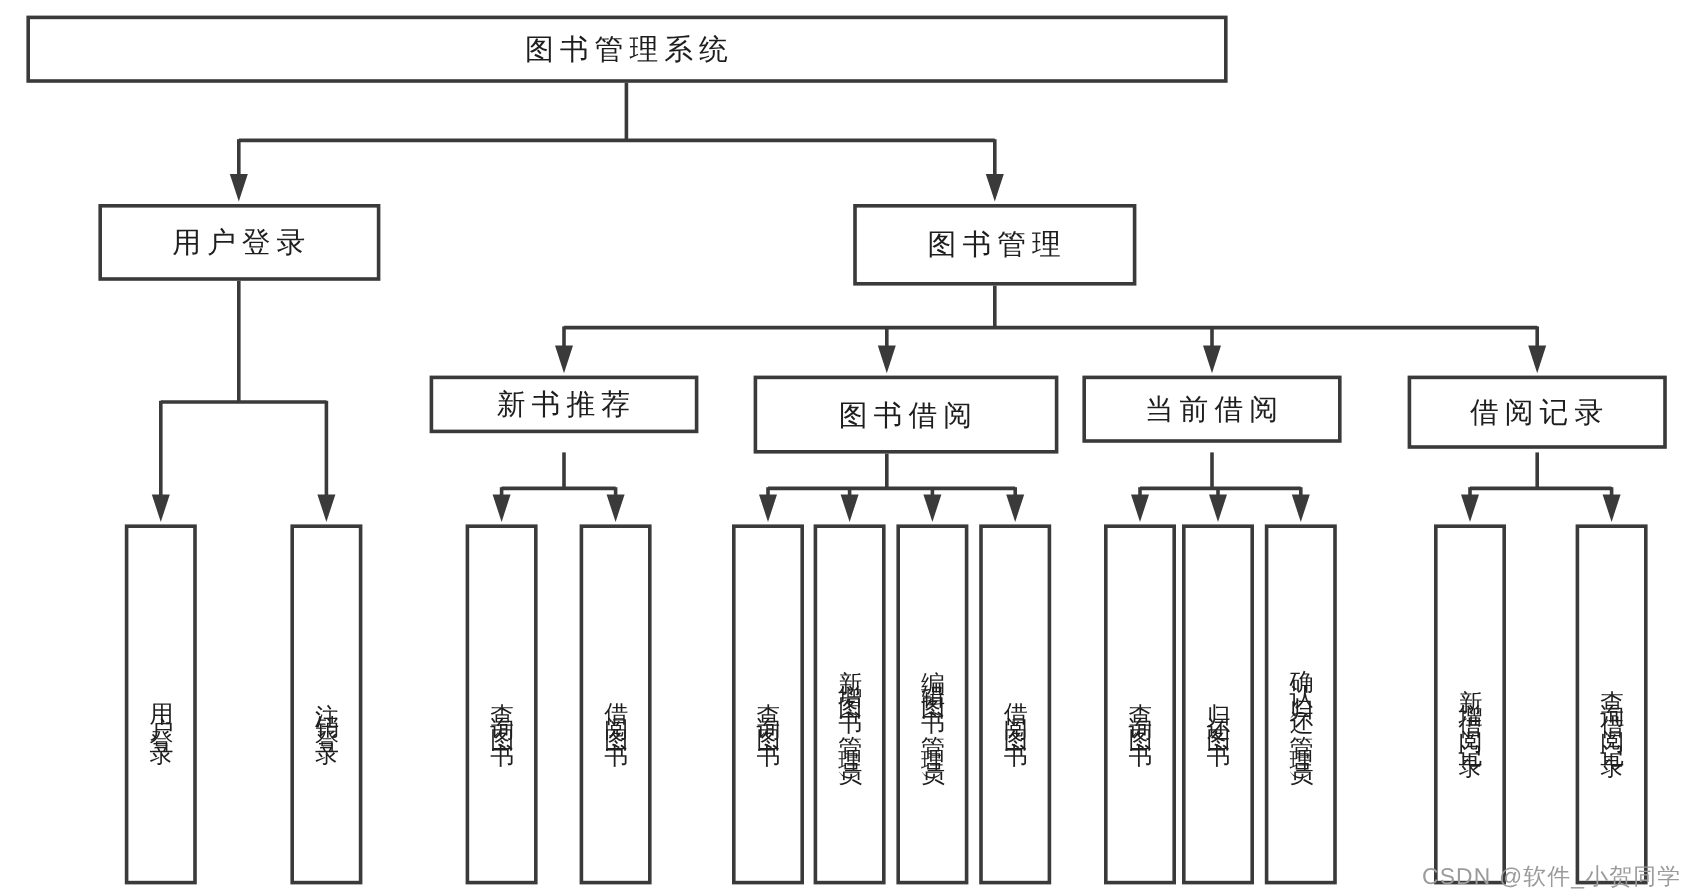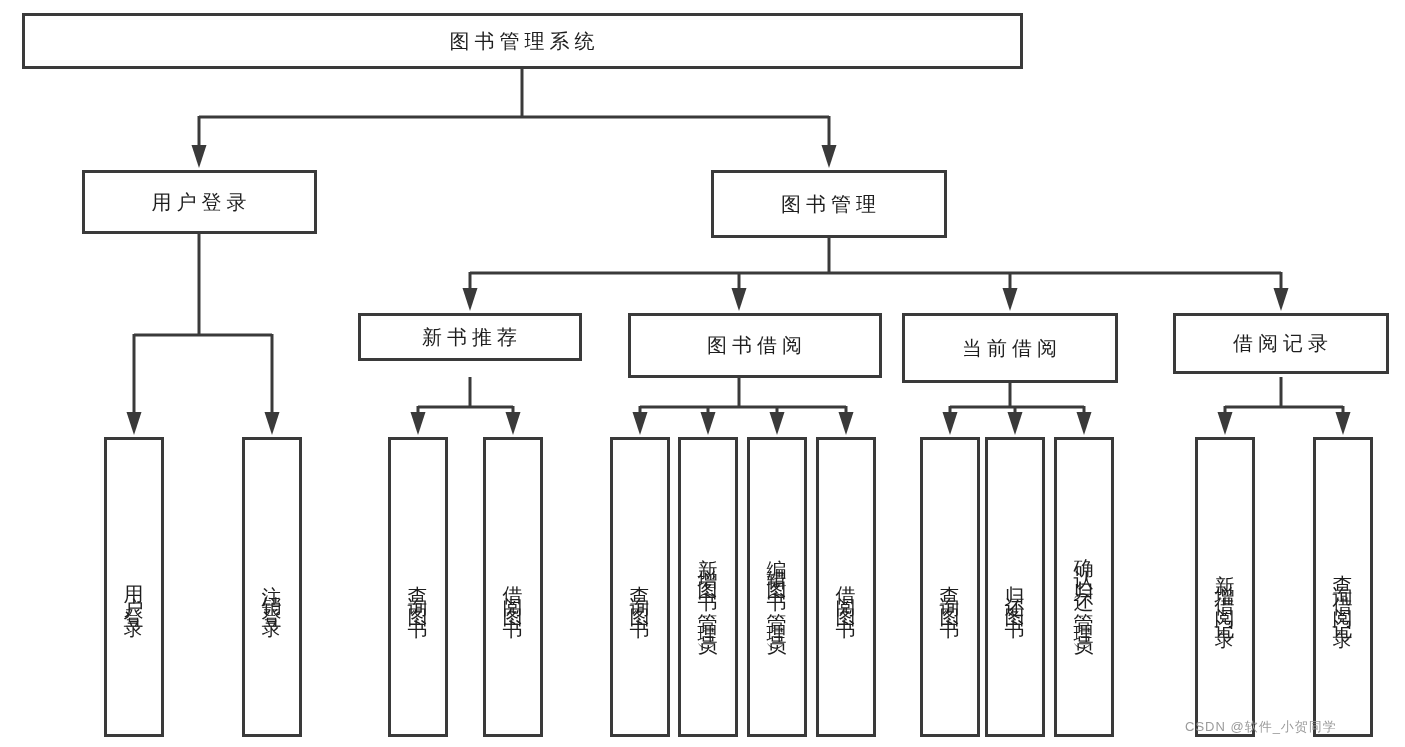--- a/index.html
+++ b/index.html
@@ -29,21 +29,21 @@
   }
   .node{
     position:absolute;
     box-sizing:border-box;
     border:3px solid var(--line);
     background:#ffffff;
     display:flex;
     align-items:center;
     justify-content:center;
     color:var(--text);
-    font-size:20px;
+    font-size:24px;
     letter-spacing:5px;
     white-space:nowrap;
   }
   .node .h-label{
     transform:translateX(2px); 
   }
   .leaf{
     position:absolute;
     box-sizing:border-box;
     border:3px solid var(--line);
@@ -59,21 +59,21 @@
     font-size:20px;
     letter-spacing:11px;
     line-height:1;
     white-space:nowrap;
     transform:translateY(5px); 
   }
   .watermark{
     position:absolute;
     left:1185px;
     top:718px;
-    font-size:13px;
+    font-size:19px;
     letter-spacing:1px;
     color:var(--watermark);
     white-space:nowrap;
     z-index:5;
   }
 </style>
 </head>
 <body>
 
 <div class="canvas">
@@ -153,21 +153,21 @@
   <div class="node" style="left:711px;top:170px;width:236px;height:68px">
     <span class="h-label">图书管理</span>
   </div>
 
   <div class="node" style="left:358px;top:313px;width:224px;height:48px">
     <span class="h-label">新书推荐</span>
   </div>
   <div class="node" style="left:628px;top:313px;width:254px;height:65px">
     <span class="h-label">图书借阅</span>
   </div>
-  <div class="node" style="left:902px;top:313px;width:216px;height:70px">
+  <div class="node" style="left:902px;top:313px;width:216px;height:56px">
     <span class="h-label">当前借阅</span>
   </div>
   <div class="node" style="left:1173px;top:313px;width:216px;height:61px">
     <span class="h-label">借阅记录</span>
   </div>
 
   <div class="leaf" style="left:104px;top:437px;width:60px;height:300px">
     <span class="v-label">用户登录</span>
   </div>
   <div class="leaf" style="left:242px;top:437px;width:60px;height:300px">

